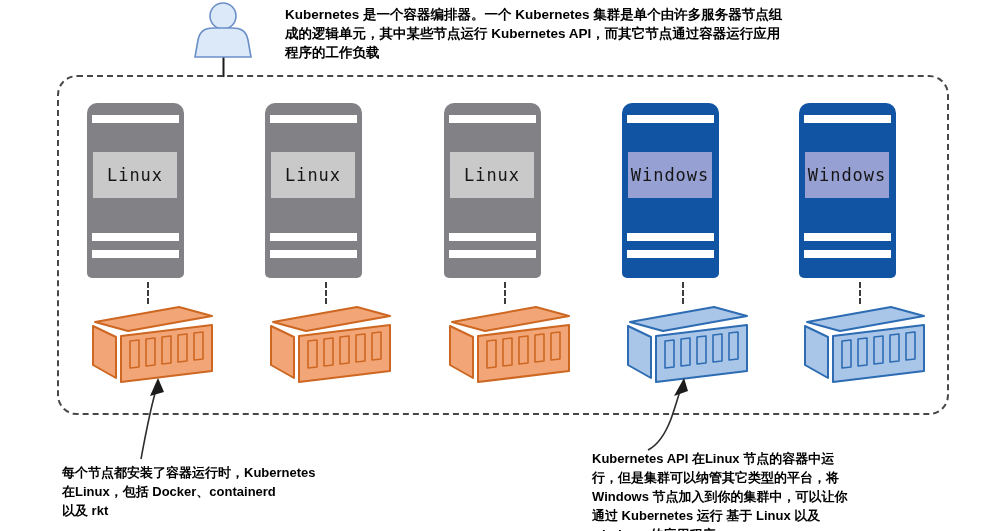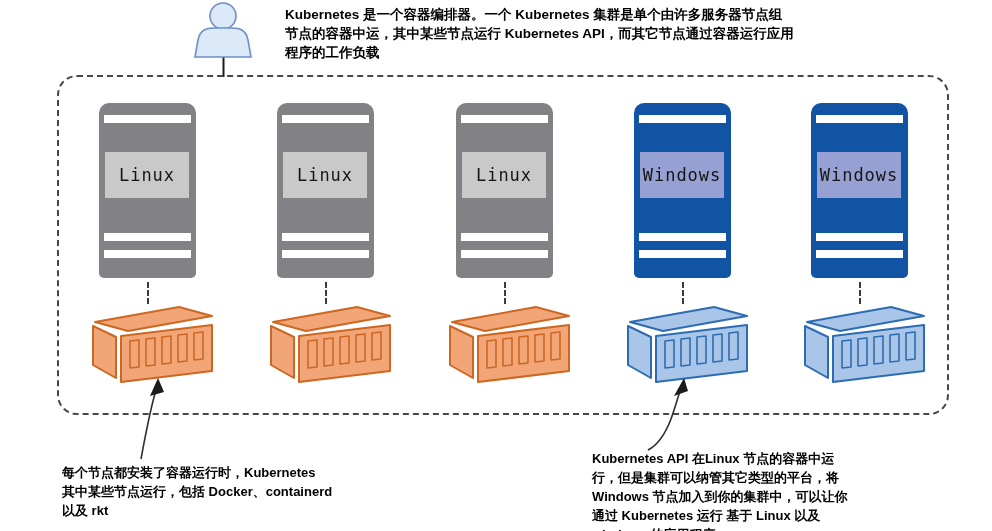--- a/index.html
+++ b/index.html
@@ -29,21 +29,21 @@
   
   #cluster-box{
     position:absolute;left:57px;top:75px;width:892px;height:340px;
     border:2px dashed #474747;border-radius:20px;
     box-sizing:border-box;
   }
 
   
   .node{position:absolute;top:103px;width:130px;height:284px;}
   .tower{
-    position:absolute;top:0;left:16px;width:97px;height:175px;
+    position:absolute;top:0;left:4px;width:97px;height:175px;
     border-radius:10px 10px 5px 5px;
   }
   .node.linux  .tower{background:var(--linux-server);}
   .node.windows .tower{background:var(--windows-server);}
   .stripe{position:absolute;left:5px;right:5px;height:8px;background:#fff;}
   .stripe.s1{top:12px;}
   .stripe.s2{top:130px;}
   .stripe.s3{top:147px;}
   .os-label{
     position:absolute;top:49px;left:6px;right:7px;height:46px;
@@ -78,21 +78,21 @@
 
 <div id="canvas">
 
   <svg id="person" viewBox="0 0 64 76">
     <line x1="33.5" y1="54" x2="33.5" y2="75"></line>
     <circle class="p-fill" cx="33" cy="14" r="13"></circle>
     <path class="p-fill" d="M 5,55 L 8,38 C 10,28 16,26 24,26 L 42,26 C 50,26 56,28 58,38 L 61,55 Z"></path>
   </svg>
 
   <div id="intro-text" class="textblock">Kubernetes 是一个容器编排器。一个 Kubernetes 集群是单个由许多服务器节点组
-节点的容器中运，其中某些节点运行 Kubernetes API，而其它节点通过容器运行应用
+成的逻辑单元，其中某些节点运行 Kubernetes API，而其它节点通过容器运行应用
 程序的工作负载</div>
 
   <div id="cluster-box"></div>
 
   <div id="nodes-layer">
       <div class="node linux" style="left: 83px;">
       <div class="tower">
         <div class="stripe s1"></div>
         <div class="os-label">
           <span>Linux</span>
@@ -213,21 +213,21 @@
       <path d="M 141,459 C 146,432 150,410 156,390"></path>
       <polygon points="158,378 150,396 164,392"></polygon>
     </g>
     <g>
       <path d="M 648,450 C 658,445 666,432 671,419 C 675,408 678,397 681,388"></path>
       <polygon points="684,378 674,396 688,391"></polygon>
     </g>
   </svg>
 
   <div id="note-left" class="textblock">每个节点都安装了容器运行时，Kubernetes
-其中某些节点运行，包括 Docker、containerd
+在Linux，包括 Docker、containerd
 以及 rkt</div>
   <div id="note-right" class="textblock">Kubernetes API 在Linux 节点的容器中运
 行，但是集群可以纳管其它类型的平台，将
 Windows 节点加入到你的集群中，可以让你
 通过 Kubernetes 运行 基于 Linux   以及
 windows 的应用程序</div>
 
 </div>
 
 </body></html>

